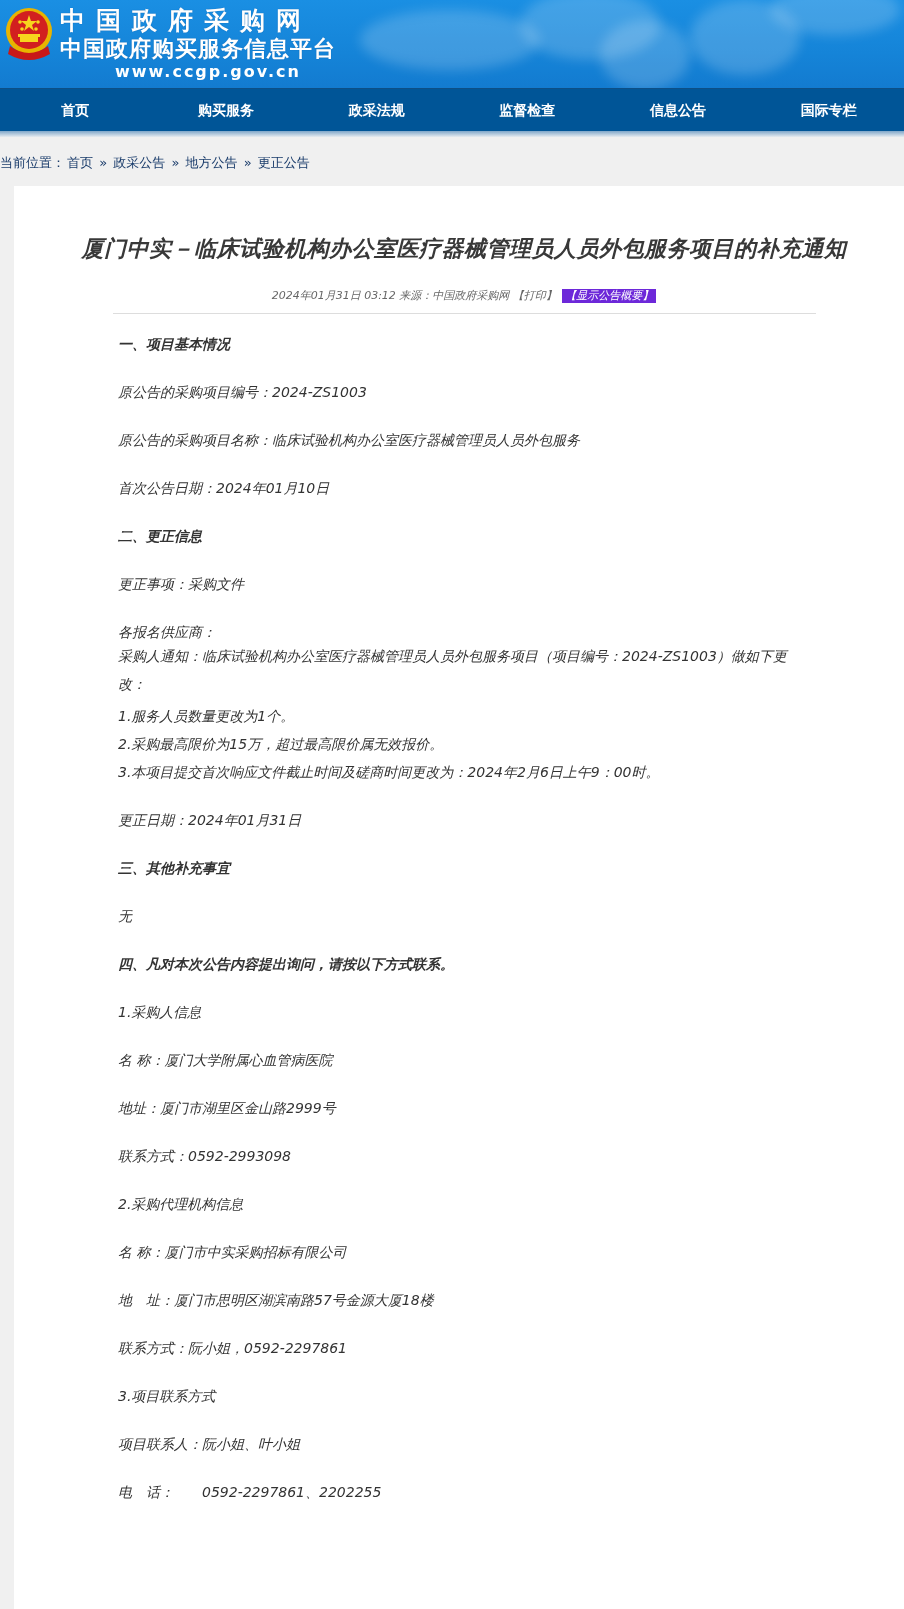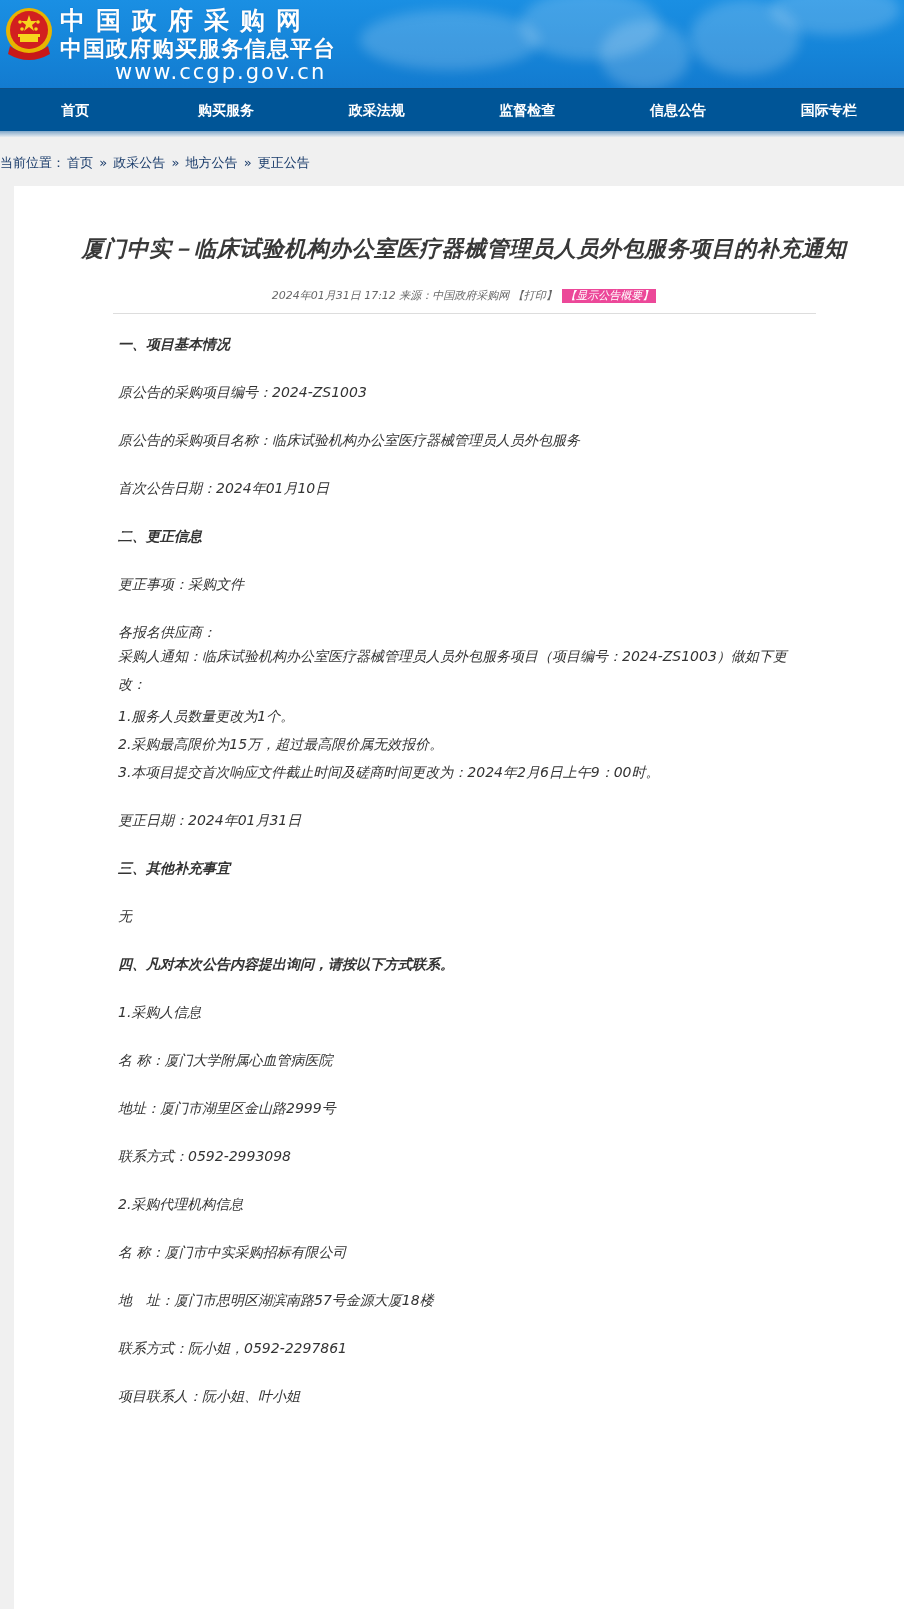--- a/index.html
+++ b/index.html
@@ -9,35 +9,35 @@
   .banner {
     position: relative; width: 904px; height: 88px;
     background: linear-gradient(180deg, #1a8fe3 0%, #1584d8 60%, #137bd0 100%);
     overflow: hidden;
   }
   .cloud { position: absolute; border-radius: 50%; background: rgba(255,255,255,0.18); filter: blur(6px); }
   .emblem { position: absolute; left: 4px; top: 6px; width: 50px; height: 56px; }
   .logo-text { position: absolute; left: 60px; top: 6px; color: #fff; }
   .logo-line1 { font-size: 25px; font-weight: bold; letter-spacing: 11px; line-height: 30px; text-shadow: 0 0 1px #0b5fa8; }
   .logo-line2 { font-size: 22px; font-weight: bold; letter-spacing: 1px; line-height: 26px; text-shadow: 0 0 1px #0b5fa8; }
-  .logo-url { font-size: 21px; font-weight: normal; letter-spacing: 2px; line-height: 20px; padding-left: 55px; }
+  .logo-url { font-size: 16px; font-weight: bold; letter-spacing: 2px; line-height: 20px; padding-left: 55px; }
 
   .nav { width: 904px; height: 43px; background: #005597; display: flex; border-top: 1px solid #0d4f86; }
   .nav-item { flex: 1; color: #fff; font-size: 14px; font-weight: bold; text-align: center; line-height: 42px; cursor: pointer; }
   .nav-shadow { height: 6px; background: linear-gradient(180deg, #7fa6c9 0%, #e6ebf0 100%); }
 
   .crumbs { height: 65px; padding-top: 17px; font-size: 13px; color: #1a3c6b; }
   .crumbs span { margin-right: 2px; }
   .crumbs .link { color: #1a3c6b; cursor: pointer; }
 
   .content { position: absolute; top: 186px; left: 14px; width: 900px; height: 1423px; background: #fff; font-style: italic; }
   .title { margin-top: 48px; text-align: center; font-size: 22px; font-weight: bold; color: #383838; letter-spacing: 0.5px; }
   .meta { margin-top: 24px; text-align: center; font-size: 11px; color: #666; }
   .meta .print { cursor: pointer; }
-  .meta .summary-btn { display: inline-block; background: #ec4899; color: #fff; padding: 0 3px; line-height: 14px; cursor: pointer; margin-left: 2px; }
+  .meta .summary-btn { display: inline-block; background: #6d28d9; color: #fff; padding: 0 3px; line-height: 14px; cursor: pointer; margin-left: 2px; }
   .divider { margin: 10px auto 0; width: 703px; height: 1px; background: #ddd; }
 
   .body { margin-left: 104px; width: 690px; font-size: 14px; color: #333; }
   .para { line-height: 20px; margin-top: 28px; }
   .para.h { font-weight: bold; }
   .para.tight { margin-top: 9px; }
   .para.first { margin-top: 20px; }
 </style>
 </head>
 <body>
@@ -85,21 +85,21 @@
   <span class="link">政采公告</span>
   <span>»</span>
   <span class="link">地方公告</span>
   <span>»</span>
   <span class="link">更正公告</span>
 </div>
 
 <div class="content">
   <h1 class="title">厦门中实－临床试验机构办公室医疗器械管理员人员外包服务项目的补充通知</h1>
   <div class="meta">
-    <span>2024年01月31日 17:12</span>
+    <span>2024年01月31日 03:12</span>
     <span>来源：</span><span>中国政府采购网</span>
     <span class="print">【打印】</span>
     <span class="summary-btn">【显示公告概要】</span>
   </div>
   <div class="divider"></div>
 
   <div class="body">
     <p class="para h first">一、项目基本情况</p>
     <p class="para">原公告的采购项目编号：2024-ZS1003</p>
     <p class="para">原公告的采购项目名称：临床试验机构办公室医疗器械管理员人员外包服务</p>
@@ -116,15 +116,17 @@
     <p class="para">无</p>
     <p class="para h">四、凡对本次公告内容提出询问，请按以下方式联系。</p>
     <p class="para">1.采购人信息</p>
     <p class="para">名 称：厦门大学附属心血管病医院</p>
     <p class="para">地址：厦门市湖里区金山路2999号</p>
     <p class="para">联系方式：0592-2993098</p>
     <p class="para">2.采购代理机构信息</p>
     <p class="para">名 称：厦门市中实采购招标有限公司</p>
     <p class="para">地　址：厦门市思明区湖滨南路57号金源大厦18楼</p>
     <p class="para">联系方式：阮小姐，0592-2297861</p>
+    <p class="para">3.项目联系方式</p>
     <p class="para">项目联系人：阮小姐、叶小姐</p>
+    <p class="para">电　话：　　0592-2297861、2202255</p>
   </div>
 </div>
 
 </body></html>

